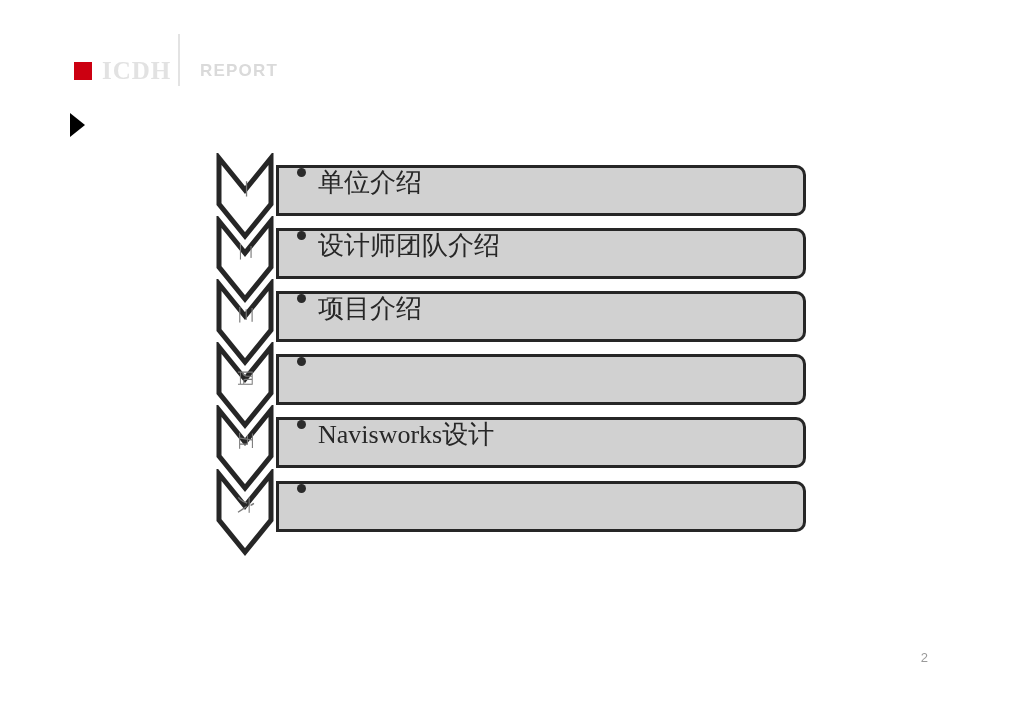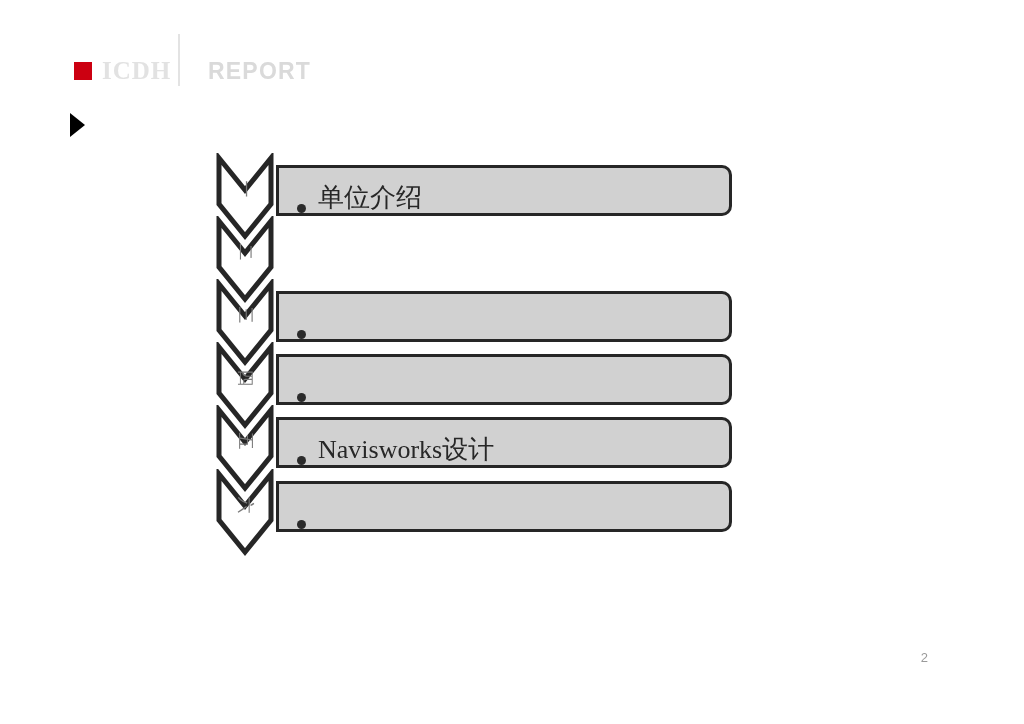--- a/index.html
+++ b/index.html
@@ -39,22 +39,22 @@
     white-space: nowrap;
   }
   #header-divider {
     position: absolute;
     left: 178px; top: 34px;
     width: 2px; height: 52px;
     background: #e3e3e3;
   }
   #header-sub {
     position: absolute;
-    left: 208px; top: 59px;
-    font-size: 23px;
+    left: 200px; top: 59px;
+    font-size: 17px;
     font-weight: bold;
     letter-spacing: 1.2px;
     color: #dadada;
     line-height: 24px;
     white-space: nowrap;
   }
 
   
   #section-marker {
     position: absolute;
@@ -94,29 +94,29 @@
     font-size: 17px;
     color: #7a7a7a;
     transform: rotate(90deg);
     transform-origin: 31px 10px;
     line-height: 20px;
     white-space: nowrap;
   }
   .agenda-box {
     position: absolute;
     left: 62px; top: 0;
-    width: 456px;
+    width: 530px;
     height: 51px;
     background: #d1d1d1;
     border: 3px solid #262626;
     border-top-right-radius: 10px;
     border-bottom-right-radius: 10px;
     box-sizing: border-box;
     display: flex;
-    align-items: flex-end;
+    align-items: flex-start;
   }
   .agenda-bullet {
     flex: 0 0 auto;
     width: 9px; height: 9px;
     border-radius: 50%;
     background: #2b2b2b;
     margin-left: 18px;
     margin-right: 12px;
   }
   .agenda-label {
@@ -165,31 +165,36 @@
     </div>
   </div>
 
   <div class="agenda-row" style="top:228px;">
     <div class="chevron-wrap">
       <svg width="62" height="88" viewBox="0 0 62 88">
         <polygon points="5,5 31,37 57,5 57,51 31,83 5,51" fill="#ffffff" stroke="#262626" stroke-width="5" stroke-linejoin="miter"></polygon>
       </svg>
       <div class="chevron-num">二</div>
     </div>
+    <div class="agenda-box">
+      <span class="agenda-bullet"></span>
+      <span class="agenda-label">设计师团队介绍</span>
+    </div>
   </div>
 
   <div class="agenda-row" style="top:291px;">
     <div class="chevron-wrap">
       <svg width="62" height="88" viewBox="0 0 62 88">
         <polygon points="5,5 31,37 57,5 57,51 31,83 5,51" fill="#ffffff" stroke="#262626" stroke-width="5" stroke-linejoin="miter"></polygon>
       </svg>
       <div class="chevron-num">三</div>
     </div>
     <div class="agenda-box">
       <span class="agenda-bullet"></span>
+      <span class="agenda-label">项目介绍</span>
     </div>
   </div>
 
   <div class="agenda-row" style="top:354px;">
     <div class="chevron-wrap">
       <svg width="62" height="88" viewBox="0 0 62 88">
         <polygon points="5,5 31,37 57,5 57,51 31,83 5,51" fill="#ffffff" stroke="#262626" stroke-width="5" stroke-linejoin="miter"></polygon>
       </svg>
       <div class="chevron-num">四</div>
     </div>

